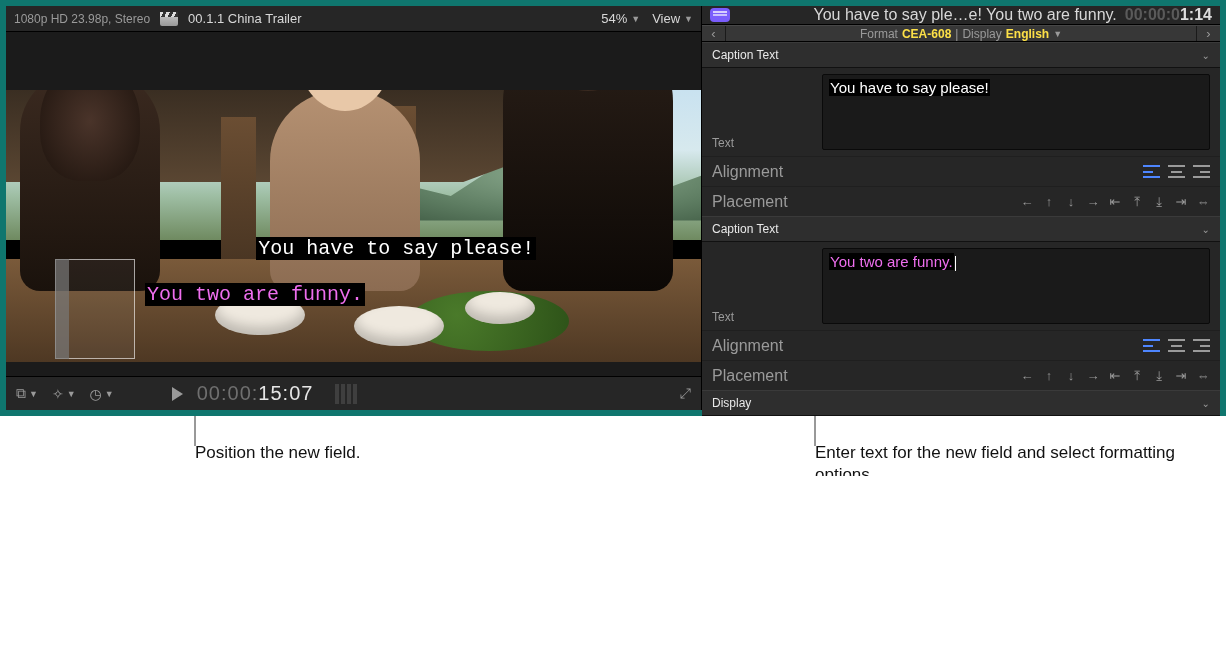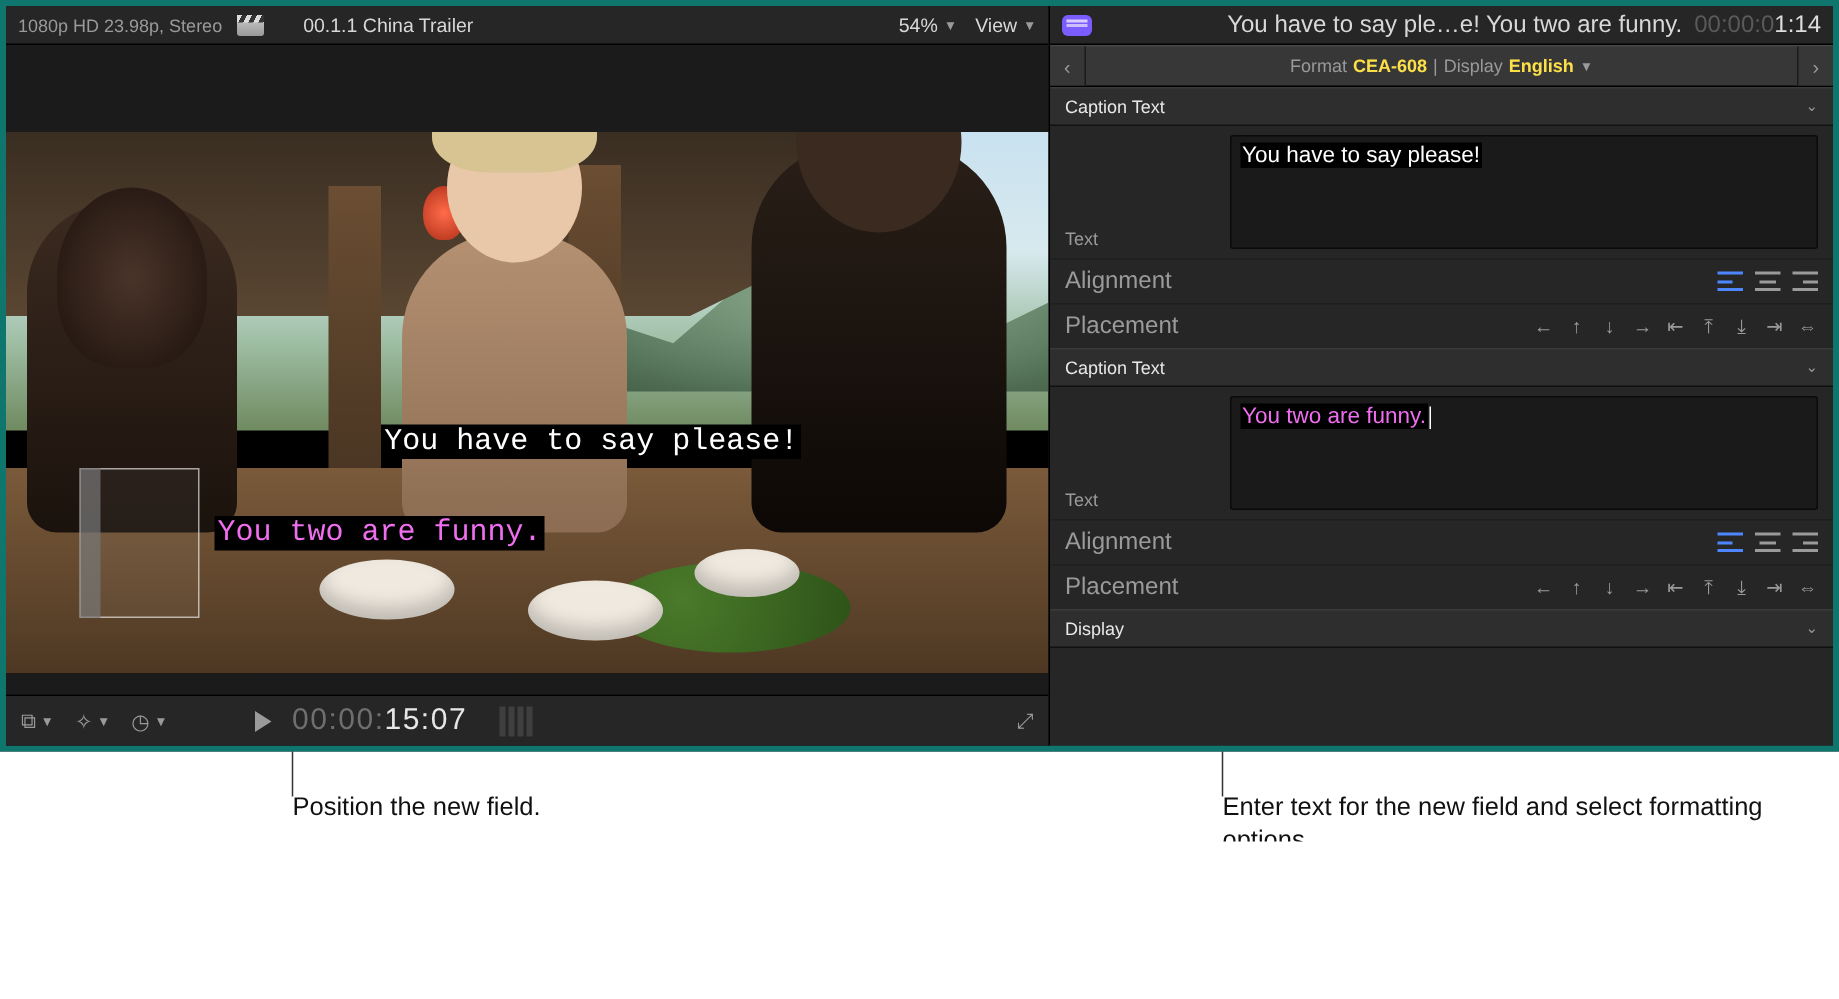--- a/index.html
+++ b/index.html
@@ -9,28 +9,28 @@
     --bg3:#373737;
     --fg:#d8d8d8;
     --fg-dim:#9a9a9a;
     --fg-dim2:#6f6f6f;
     --accent-blue:#4e86ff;
     --pink:#ee6eee;
     --purple:#7a5dfc;
   }
   *{box-sizing:border-box;font-family:"Helvetica Neue",Helvetica,Arial,sans-serif;}
   html,body{margin:0;padding:0;background:#fff;}
-  .app{width:1226px;height:501px;background:var(--bg0);display:flex;color:var(--fg);font-size:13px;position:relative;border:4px solid #0f766e;}
+  .app{width:1226px;height:416px;background:var(--bg0);display:flex;color:var(--fg);font-size:13px;position:relative;border:6px solid #0f766e;}
   
   .viewer{flex:0 0 695px;display:flex;flex-direction:column;background:#151515;}
   .v-top{height:26px;background:var(--bg1);display:flex;align-items:center;padding:0 8px;gap:10px;border-bottom:1px solid #000;}
   .v-top .spec{color:var(--fg-dim);font-size:12px;}
   .clapper{width:18px;height:14px;background:linear-gradient(#ccc,#999);position:relative;border-radius:2px;}
   .clapper::before{content:"";position:absolute;left:0;right:0;top:0;height:5px;background:repeating-linear-gradient(115deg,#ddd 0 3px,#333 3px 6px);}
-  .v-top .title{color:var(--fg);font-size:13px;margin-left:16px;}
+  .v-top .title{color:var(--fg);font-size:13px;}
   .v-top .right{margin-left:auto;display:flex;gap:12px;align-items:center;color:var(--fg);font-size:13px;}
   .dd{display:inline-flex;align-items:center;gap:4px;cursor:pointer;}
   .chev-s{font-size:9px;color:var(--fg-dim);}
   .canvas-wrap{flex:1;position:relative;background:#000;display:flex;flex-direction:column;}
   .canvas-pad{height:58px;background:var(--bg0);}
   .canvas{flex:1;position:relative;margin:0;overflow:hidden;}
   .scene{position:absolute;inset:0;}
   .sky{position:absolute;left:0;right:0;top:0;height:55%;background:linear-gradient(#c9e2f0,#d7e9ee 40%,#9fbfa5 70%,#6f8a60);}
   .mtn{position:absolute;right:0;top:18%;width:48%;height:30%;background:radial-gradient(ellipse at 60% 40%,#8fae92 0%,#5e7d62 60%,#3d5841 100%);clip-path:polygon(0% 100%,10% 55%,25% 70%,40% 30%,58% 55%,75% 25%,90% 60%,100% 45%,100% 100%);} 
   .roof{position:absolute;left:0;top:0;width:80%;height:34%;background:linear-gradient(#3a2e22,#5a4632);clip-path:polygon(0 0,100% 0,100% 60%,82% 100%,0 100%);} 
@@ -65,21 +65,21 @@
   .audiom{display:flex;gap:2px;margin-left:8px;}
   .audiom span{width:4px;height:20px;background:#3f3f3f;}
   .fs{margin-left:auto;}
   
   .inspector{flex:1;display:flex;flex-direction:column;background:var(--bg1);border-left:1px solid #000;}
   .i-top{height:26px;background:var(--bg1);display:flex;align-items:center;padding:0 8px;gap:8px;border-bottom:1px solid #000;font-size:16px;min-width:0;}
   .bubble{width:20px;height:14px;background:var(--purple);border-radius:4px;position:relative;flex-shrink:0;}
   .bubble::after{content:"";position:absolute;left:4px;bottom:-4px;border:4px solid transparent;border-top-color:var(--purple);}
   .bubble::before{content:"";position:absolute;left:3px;right:3px;top:3px;height:2px;background:rgba(255,255,255,.7);box-shadow:0 3px 0 rgba(255,255,255,.6);}
   .i-top .summary{margin-left:auto;white-space:nowrap;overflow:hidden;text-overflow:ellipsis;color:var(--fg);flex:1;text-align:right;min-width:0;}
-  .i-top .tcode{color:#5a5a5a;font-family:inherit;white-space:nowrap;flex-shrink:0;}
+  .i-top .tcode{color:#5a5a5a;font-family:inherit;white-space:nowrap;flex-shrink:0;font-weight:bold;}
   .i-top .tcode .hi{color:#ddd;}
   .fmtbar{height:28px;background:var(--bg3);display:flex;align-items:center;border-top:1px solid #474747;border-bottom:1px solid #000;}
   .navbtn{width:24px;height:100%;display:flex;align-items:center;justify-content:center;background:var(--bg3);color:var(--fg-dim);cursor:pointer;border-right:1px solid #1a1a1a;}
   .navbtn:last-child{border-right:none;border-left:1px solid #1a1a1a;}
   .fmtbar .mid{flex:1;text-align:center;color:var(--fg-dim);font-size:12px;display:flex;justify-content:center;align-items:center;gap:4px;}
   .fmtbar .mid b{color:#fde047;font-weight:600;}
   .panel{display:flex;flex-direction:column;}
   .sect{height:26px;background:var(--bg2);display:flex;align-items:center;padding:0 10px;color:#e8e8e8;font-size:12px;border-top:1px solid #3a3a3a;border-bottom:1px solid #111;}
   .sect .more{margin-left:auto;font-size:10px;color:var(--fg-dim);}
   .row{display:flex;align-items:flex-start;padding:6px 10px;gap:10px;min-height:30px;}

